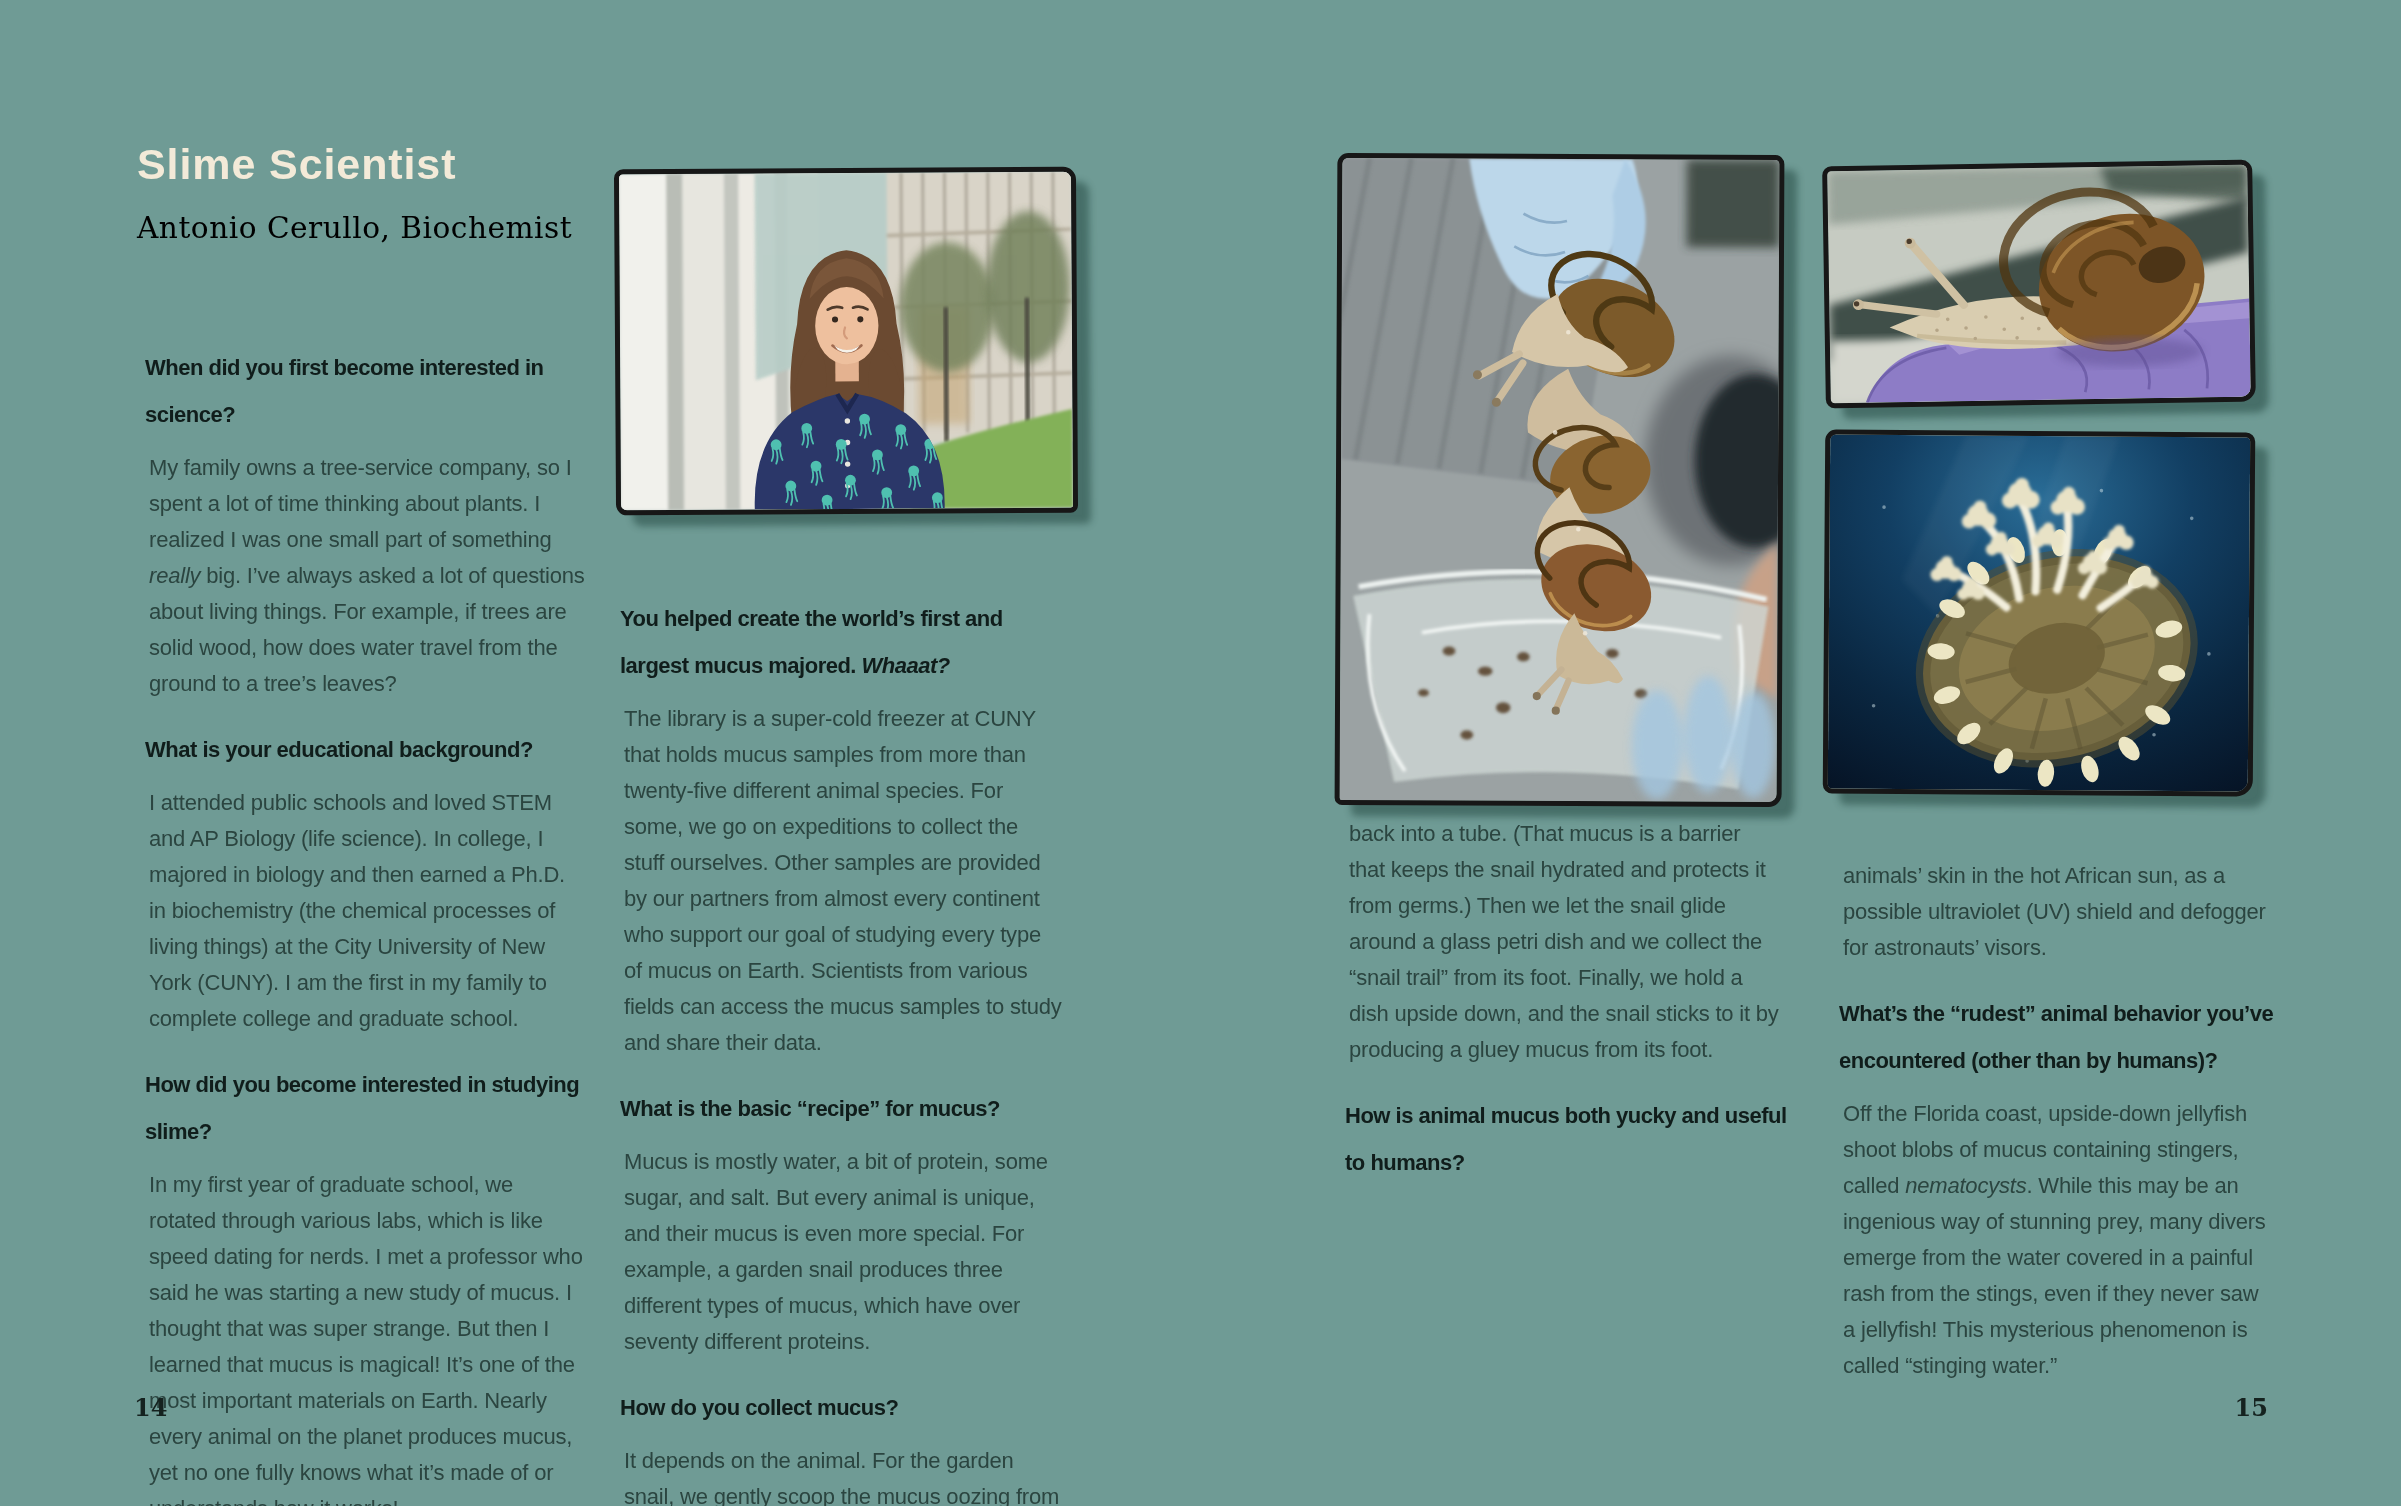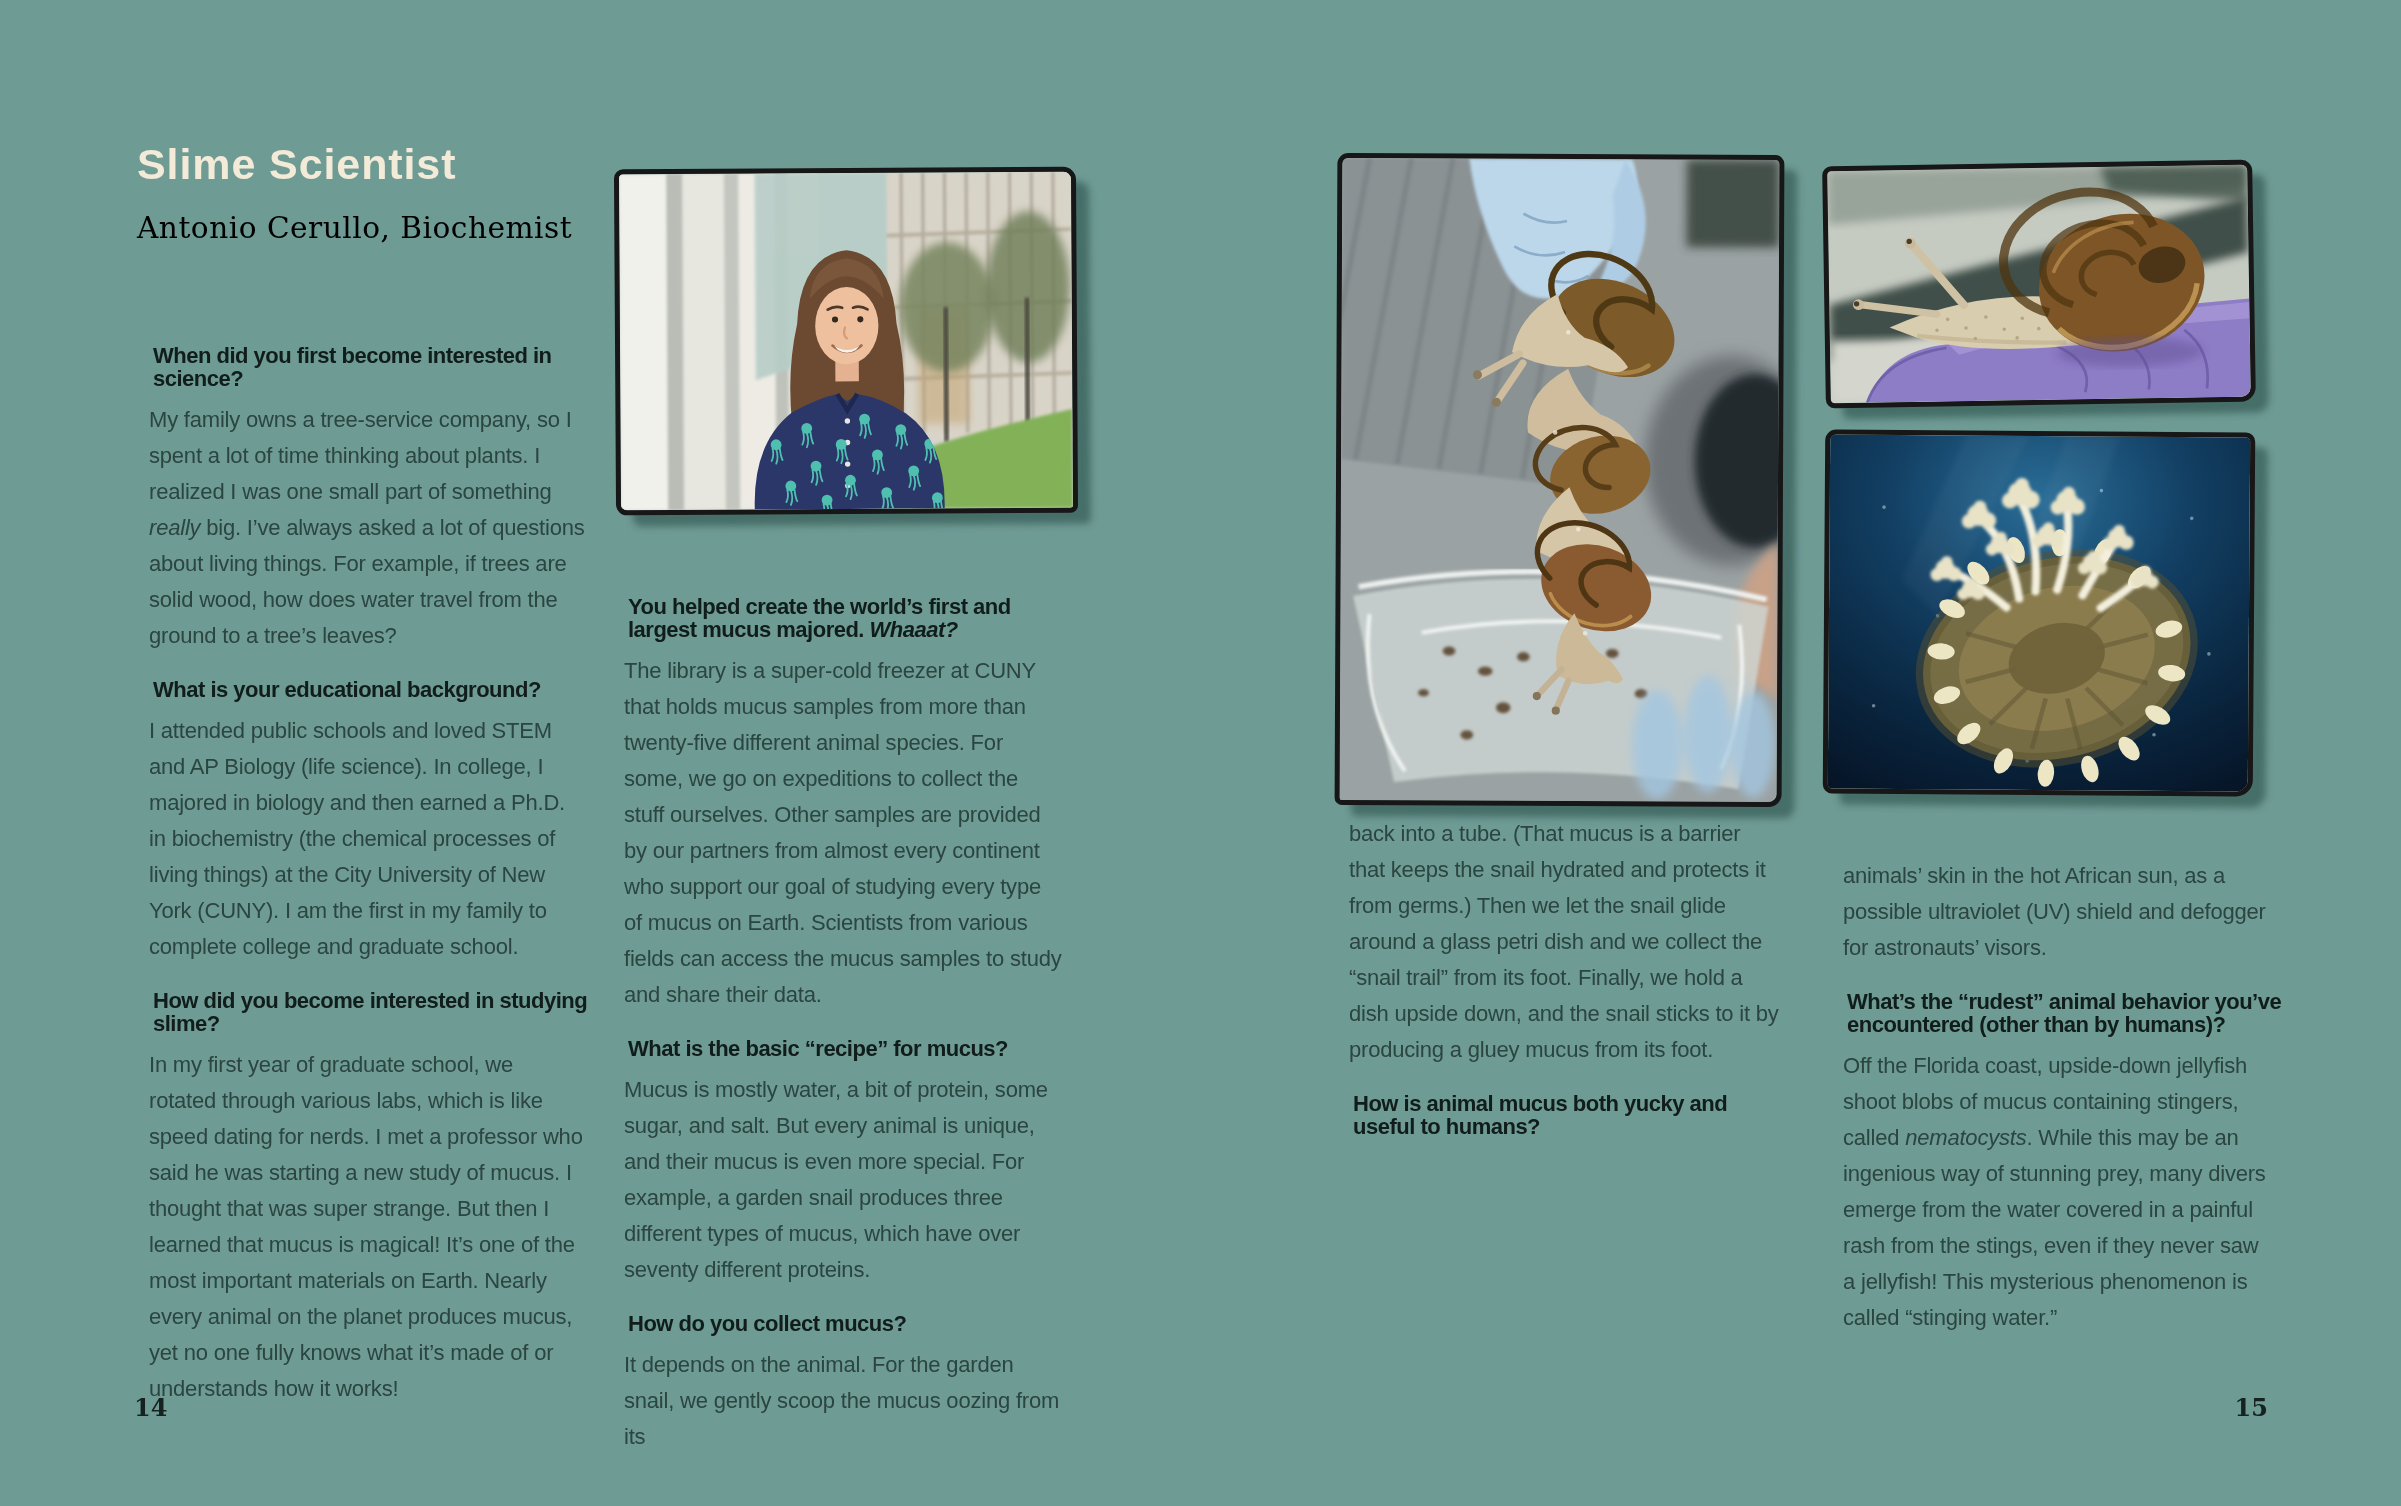--- a/index.html
+++ b/index.html
@@ -24,23 +24,23 @@
     color:#000000;
   }
 
   .col{position:absolute;}
   .col-1{left:137px;top:320px;width:460px;}
   .col-2{left:612px;top:571px;width:462px;}
   .col-3{left:1337px;top:804px;width:456px;}
   .col-4{left:1831px;top:846px;width:454px;}
 
   .col h3.q{
-    margin:24px 0 0 16px;
+    margin:24px 0 0 8px;
     font-size:22px;font-weight:700;letter-spacing:-0.5px;
-    line-height:23px;color:#101D1B;
+    line-height:47px;color:#101D1B;
   }
   .col p.a{
     margin:12px;
     font-size:22px;font-weight:400;letter-spacing:-0.2px;
     line-height:36px;color:#2B4540;
   }
   .col > :first-child{margin-top:0;}
   .col .it{font-style:italic;}
 
   .pagenum{

